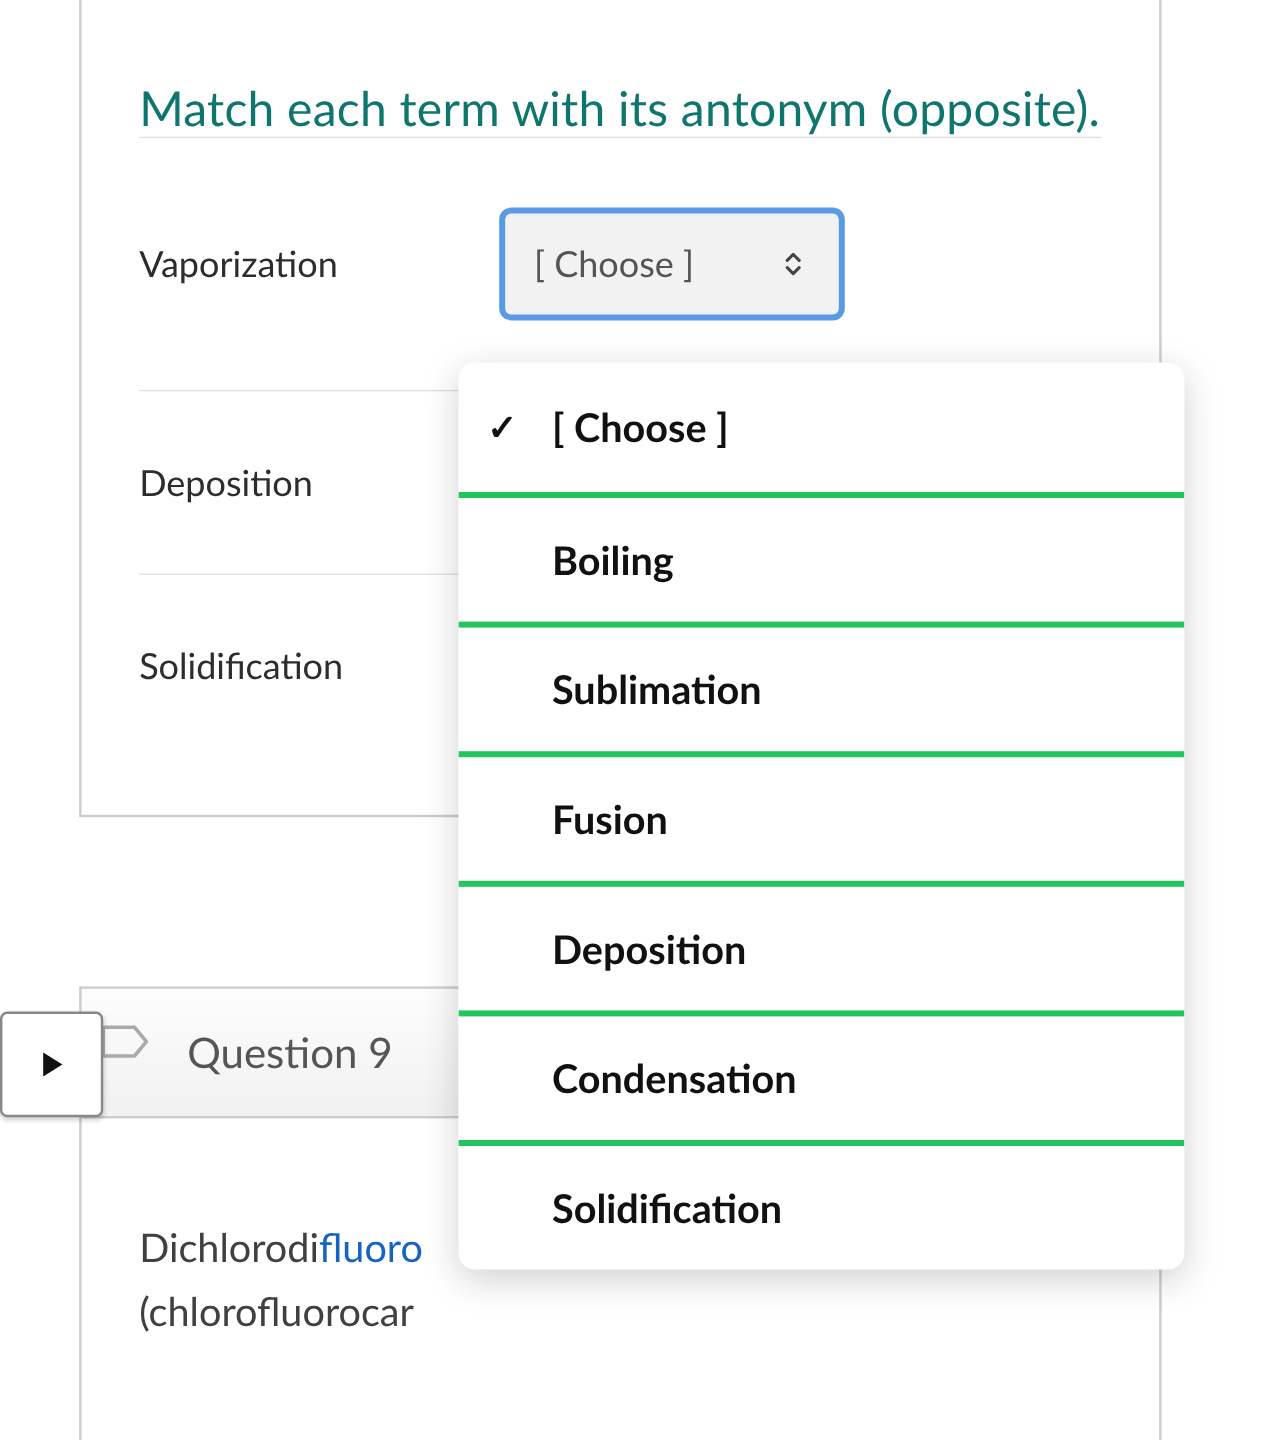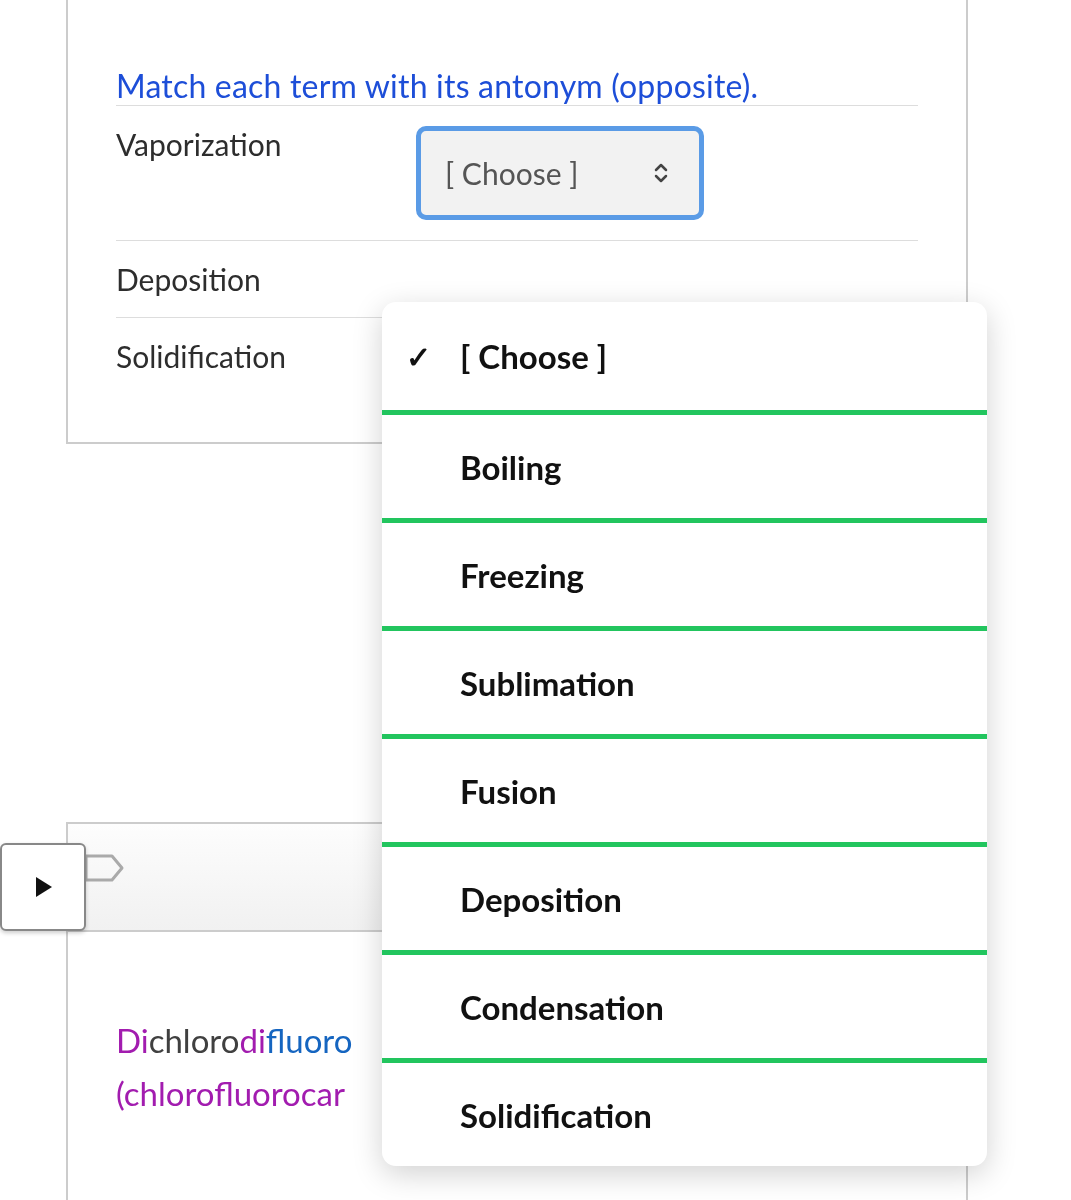--- a/index.html
+++ b/index.html
@@ -15,31 +15,31 @@
     .question-card {
       position: absolute;
       left: 66px;
       top: -200px;
       width: 902px;
       border: 2px solid #ccc;
       background: #fff;
       padding: 48px 48px 48px 48px;
     }
     .question-prompt {
-      font-size: 32px;
+      font-size: 40px;
       font-weight: 400;
-      color: #1d4ed8;
+      color: #0f766e;
       margin-top: 216px;
       letter-spacing: 0.2px;
     }
     .match-row {
       display: flex;
-      align-items: flex-start;
+      align-items: center;
       border-top: 1px solid #ddd;
-      padding: 20px 0;
+      padding: 58px 0;
       margin-top: 0;
     }
     .match-row:first-of-type {
       margin-top: 56px;
     }
     .match-term {
       flex: 0 0 300px;
       font-size: 30px;
       color: #2d2d2d;
       font-weight: 400;
@@ -153,21 +153,21 @@
       border: 2px solid #ccc;
       border-top: none;
       padding: 82px 48px 48px 48px;
       height: 400px;
     }
     .compound-line {
       font-size: 33px;
       line-height: 1.6;
       color: #333;
     }
-    .seg-black { color: #a21caf; text-align: center; }
+    .seg-black { color: #404040; text-align: center; }
     .seg-green { color: #404040; }
     .seg-blue { color: #1565c0; }
   </style>
 </head>
 <body>
 
 <div class="question-card">
   <div class="question-prompt">Match each term with its antonym (opposite).</div>
 
   <div class="match-row">
@@ -193,23 +193,20 @@
 
 <div class="dropdown">
   <div class="dropdown-option">
     <span class="check">✓</span>
     <span>[ Choose ]</span>
   </div>
   <div class="dropdown-option">
     <span>Boiling</span>
   </div>
   <div class="dropdown-option">
-    <span>Freezing</span>
-  </div>
-  <div class="dropdown-option">
     <span>Sublimation</span>
   </div>
   <div class="dropdown-option">
     <span>Fusion</span>
   </div>
   <div class="dropdown-option">
     <span>Deposition</span>
   </div>
   <div class="dropdown-option">
     <span>Condensation</span>
@@ -218,20 +215,21 @@
     <span>Solidification</span>
   </div>
 </div>
 
 <div class="question-header">
   <span class="bookmark">
     <svg viewBox="0 0 44 50">
       <path d="M4 4 H30 L40 16 L30 28 H4 Z" fill="none" stroke="#aaa" stroke-width="3" stroke-linejoin="round"></path>
     </svg>
   </span>
+  <span class="question-header-title">Question 9</span>
 </div>
 
 <div class="play-button">
   <svg viewBox="0 0 26 26">
       <path d="M6 3 L22 13 L6 23 Z" fill="#111"></path>
     </svg>
 </div>
 
 <div class="question-body2">
   <div class="compound-line">

